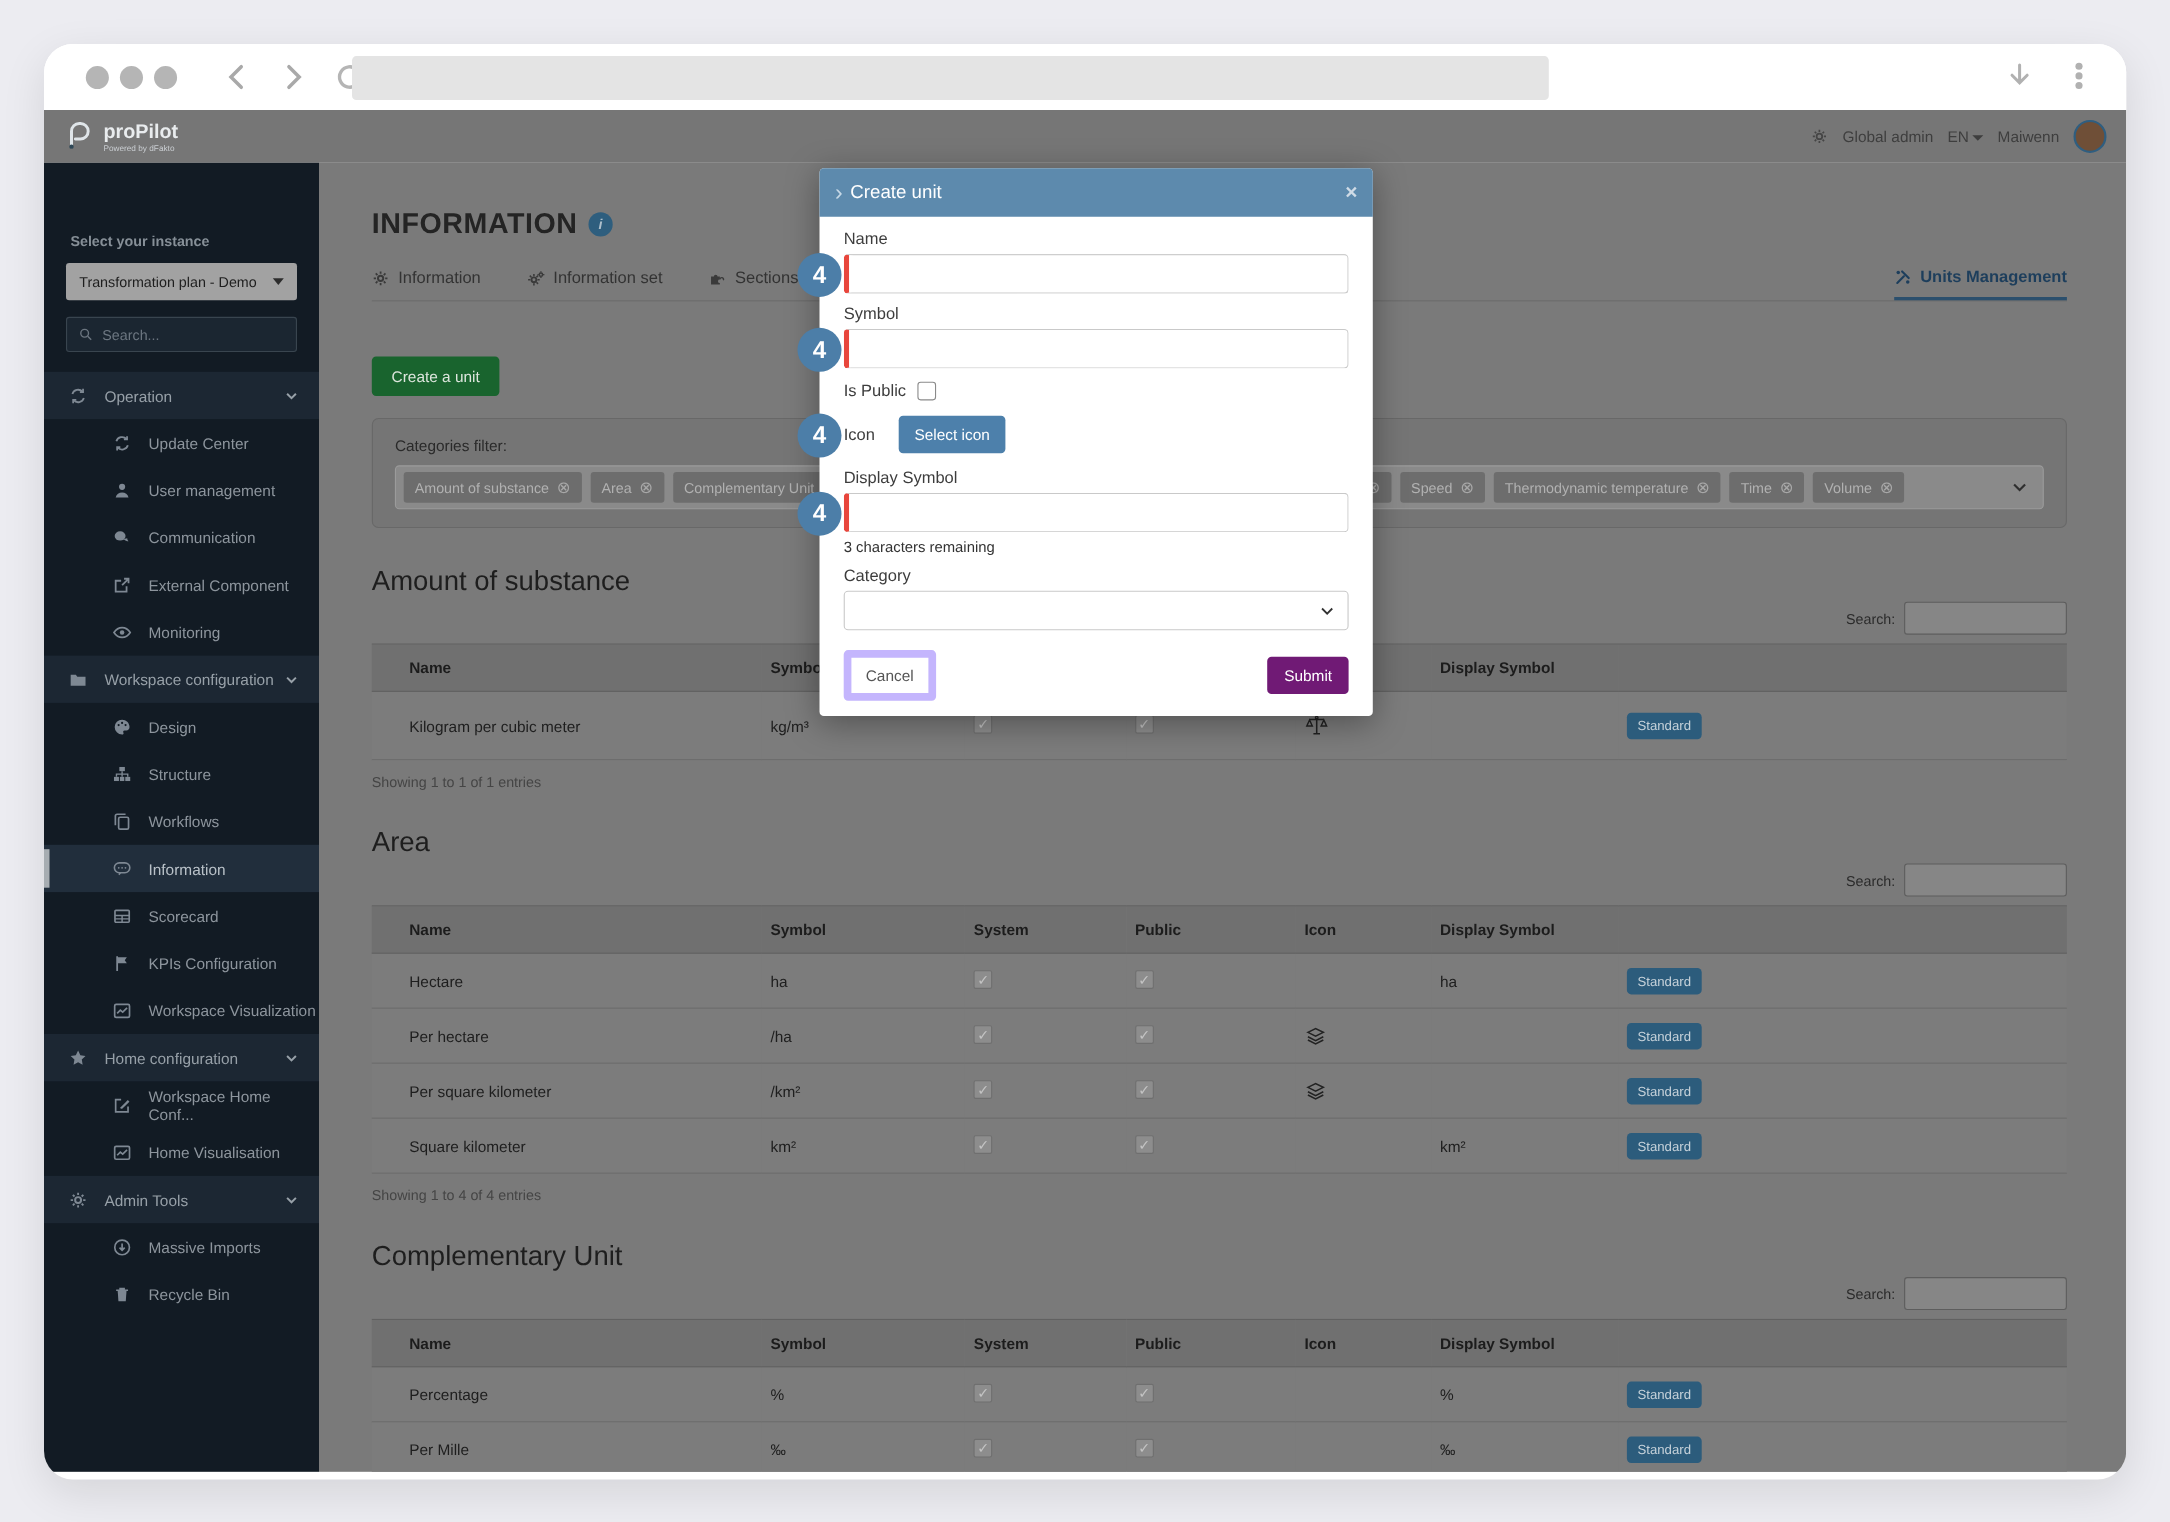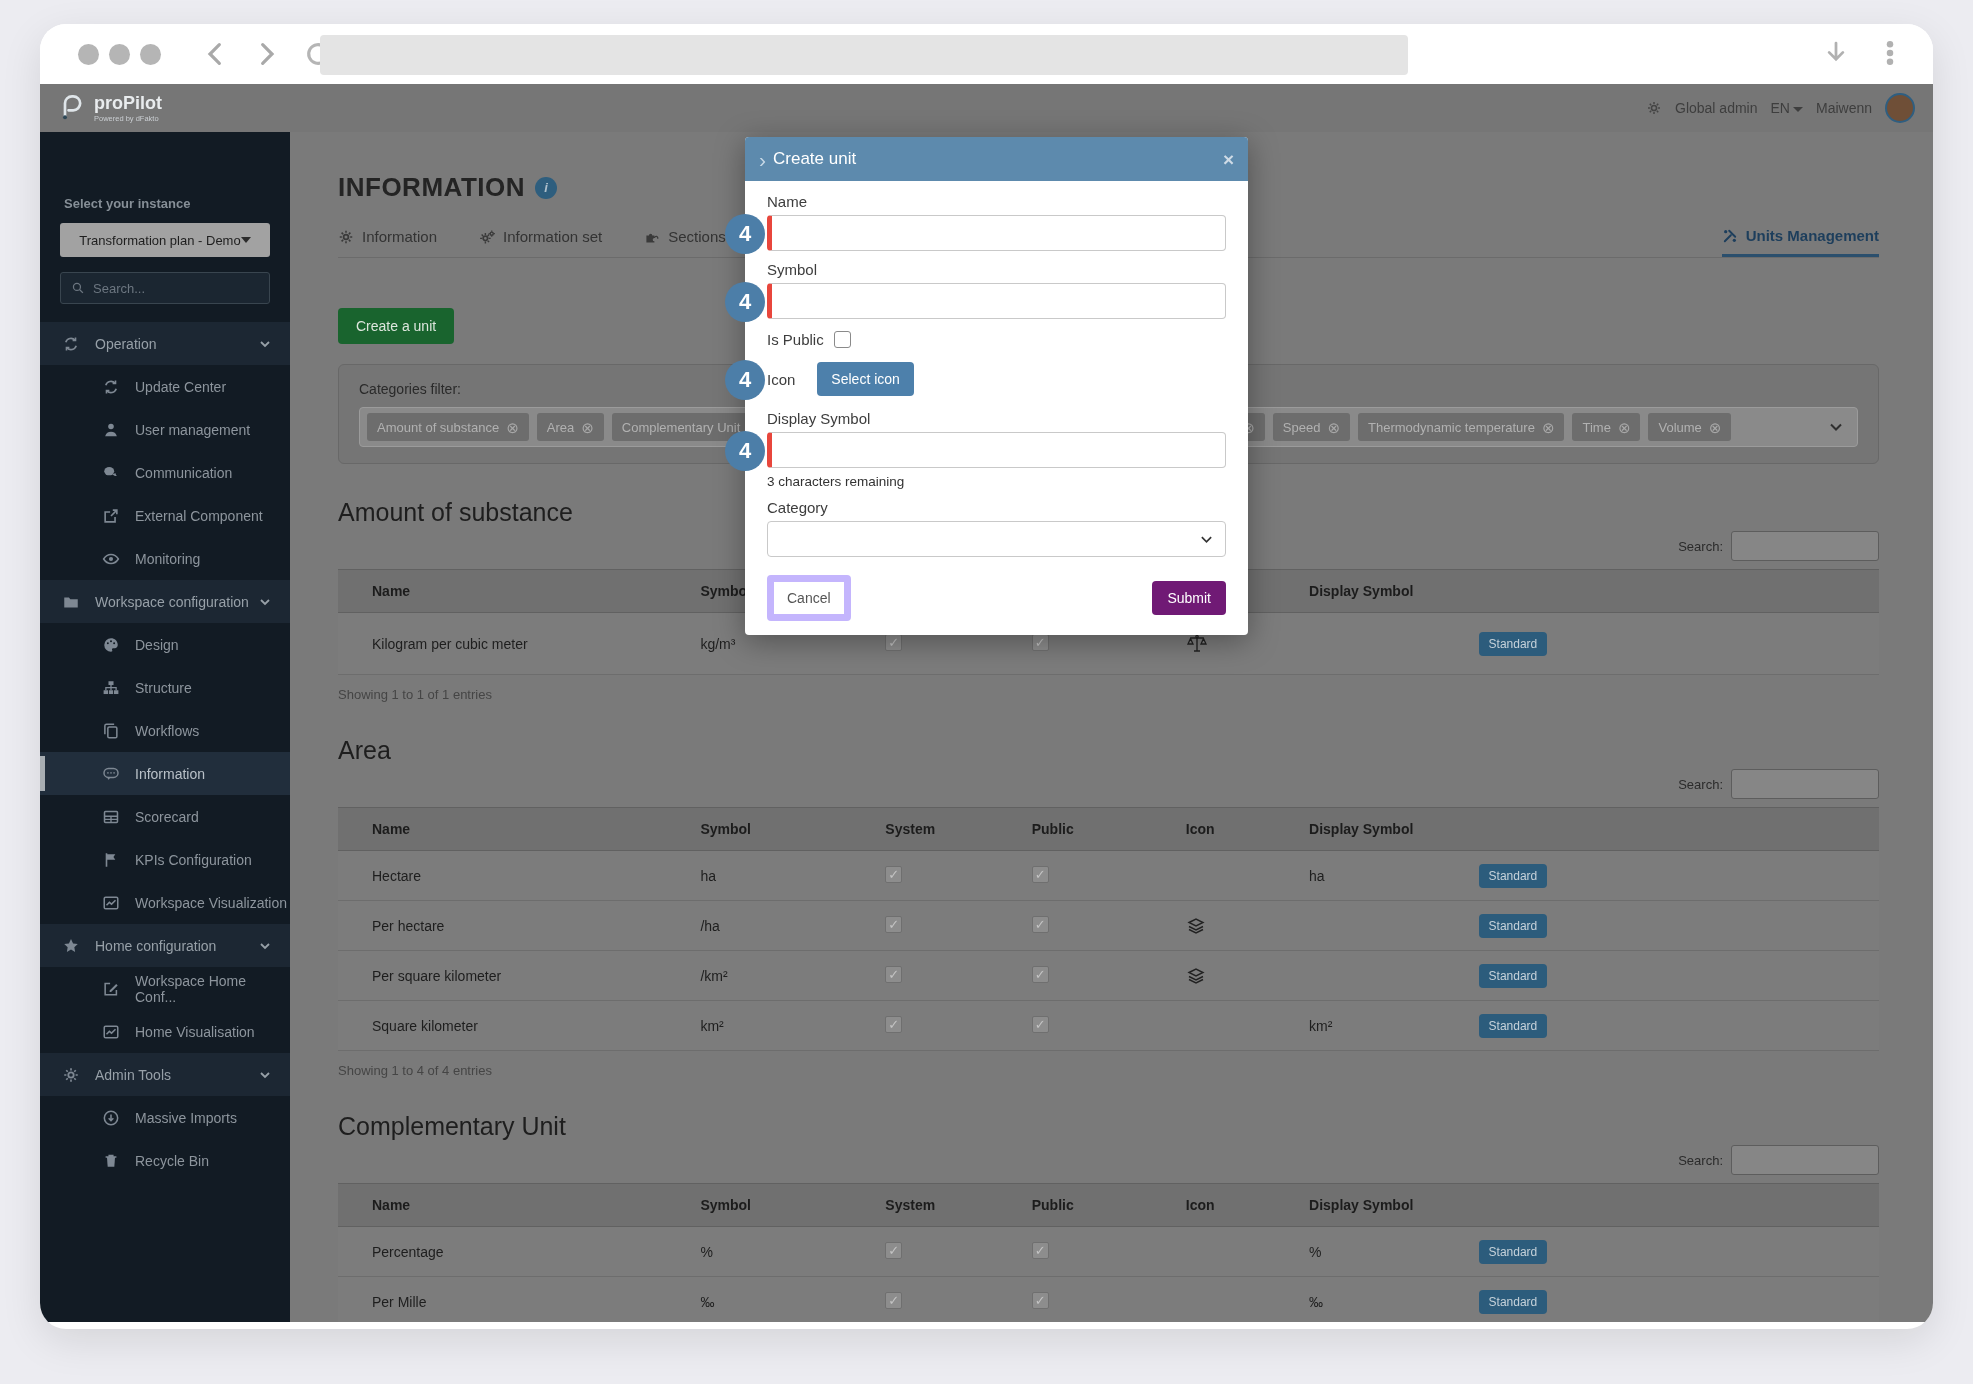--- a/index.html
+++ b/index.html
@@ -1,20 +1,20 @@
 <!DOCTYPE html>
 <html><head>
 <meta charset="utf-8">
 <style>
   * { margin:0; padding:0; box-sizing:border-box; }
   body { background:#ececf1; font-family:"Liberation Sans", sans-serif; width:1973px; height:1384px; }
   .stage { position:relative; width:1973px; height:1384px; overflow:hidden; }
 
   
-  .window { position:absolute; left:40px; top:24px; width:1893px; height:1305px;
+  .window { position:absolute; left:40px; top:40px; width:1893px; height:1305px;
             background:#ffffff; border-radius:26px; overflow:hidden;
             box-shadow:0 12px 40px rgba(0,0,0,0.10); }
   .chrome { position:relative; height:60px; background:#ffffff; }
   .dots { position:absolute; left:38px; top:20px; display:flex; gap:10px; }
   .dot { width:21px; height:21px; border-radius:50%; background:#b5b5b5; }
   .nav-ico { position:absolute; top:14px; width:32px; height:32px; color:#a9a9a9; }
   .url-bar { position:absolute; left:280px; top:11px; width:1088px; height:40px; background:#e4e4e4; border-radius:4px; }
   .chrome-right { position:absolute; right:28px; top:14px; display:flex; gap:24px; color:#b1b1b1; }
 
   
@@ -26,21 +26,21 @@
   .hdr-right { display:flex; align-items:center; gap:13px; color:#3e3e3e; font-size:14px; }
   .avatar { width:30px; height:30px; border-radius:50%; background:#6f4f37; border:2px solid #2f5e80; }
   .caret-dn { display:inline-block; width:0; height:0; border-left:5px solid transparent; border-right:5px solid transparent; border-top:5px solid #3e3e3e; margin-left:3px; vertical-align:middle; }
 
   .app-body { flex:1; display:flex; min-height:0; }
 
   
   .sidebar { width:250px; flex:0 0 250px; background:#121b24; color:#8d959d; font-size:14px; overflow:hidden; }
   .inst-label { margin:64px 24px 0; color:#868f97; font-size:13px; font-weight:bold; }
   .inst-select { margin:12px 20px 0; height:34px; background:#a2a2a2; border-radius:3px; color:#1e1e1e; font-size:13px;
-                 display:flex; align-items:center; justify-content:center; padding:0 12px; }
+                 display:flex; align-items:center; justify-content:space-between; padding:0 12px; }
   .inst-caret { width:0; height:0; border-left:5px solid transparent; border-right:5px solid transparent; border-top:6px solid #2c2c2c; }
   .side-search { margin:15px 20px 0; height:32px; background:#1b2631; border:1px solid #39454f; border-radius:3px;
                  display:flex; align-items:center; padding:0 10px; gap:8px; color:#6c7680; }
   .side-search input { background:transparent; border:none; outline:none; color:#8d959d; font-size:13px; width:100%; font-family:inherit; }
   .side-search input::placeholder { color:#6c7680; }
   .nav { margin-top:18px; }
   .nav-item { display:flex; align-items:center; height:43px; cursor:pointer; }
   .nav-parent { background:#1c2733; padding:0 20px 0 22px; color:#97a0a8; }
   .nav-parent .chev { margin-left:auto; }
   .nav-child { padding-left:62px; color:#8d959d; }

